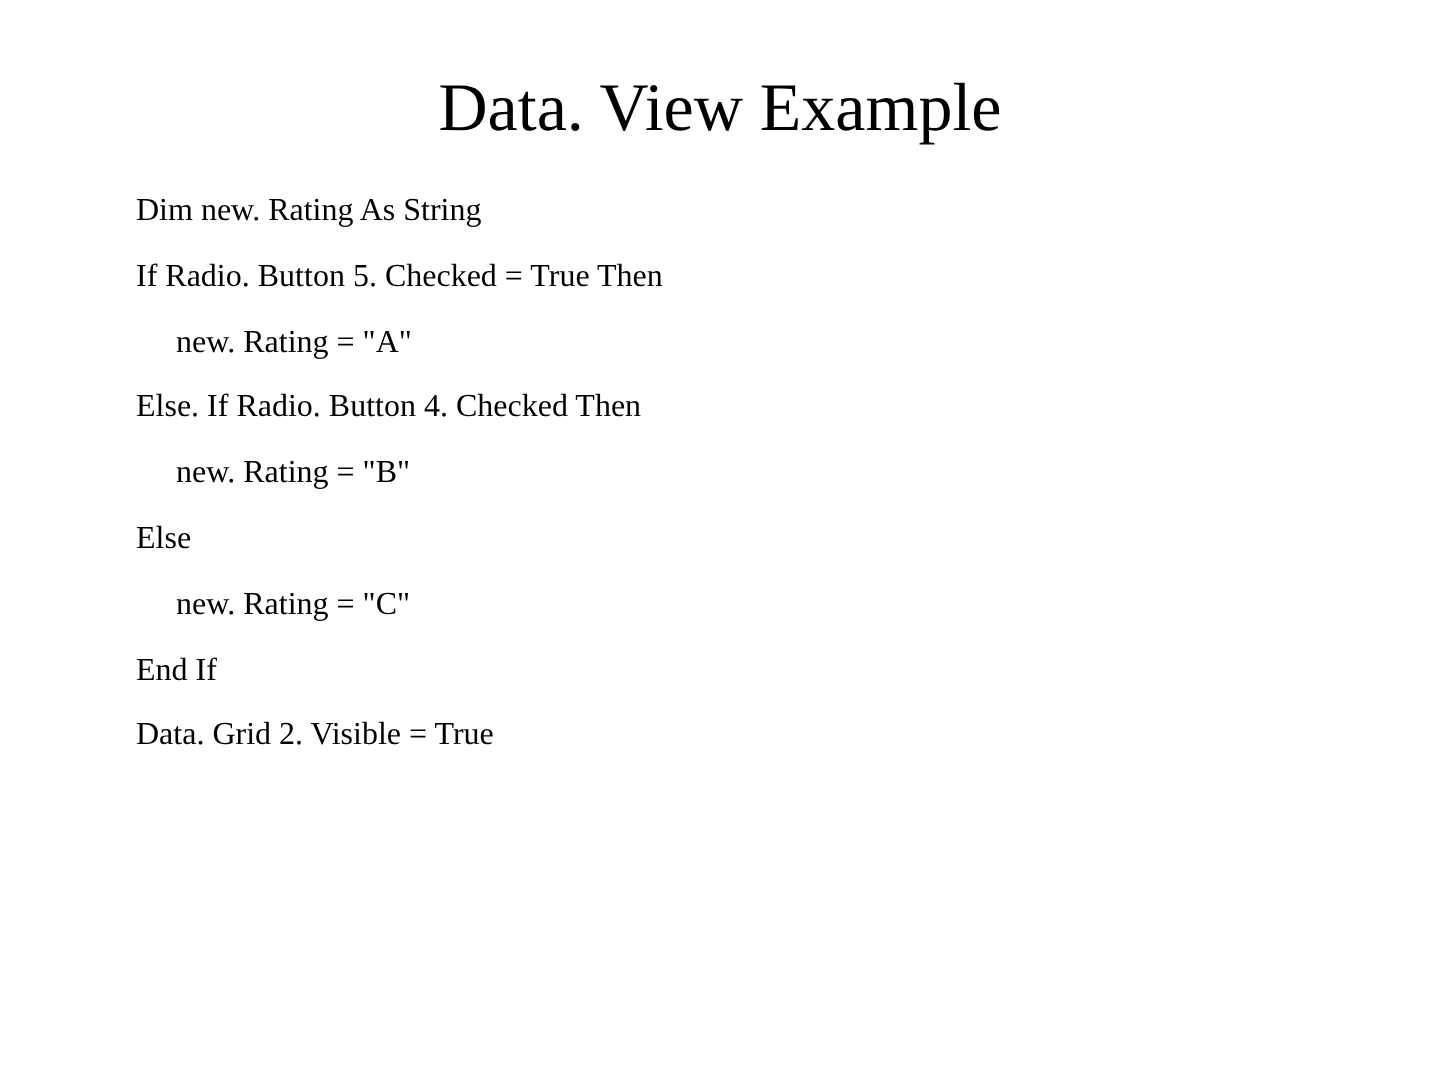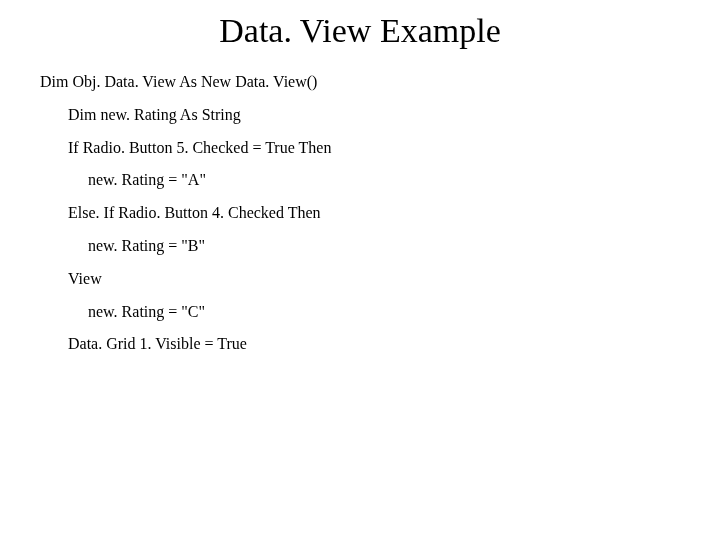--- a/index.html
+++ b/index.html
@@ -5,21 +5,21 @@
     body {
       margin: 0;
       padding: 0;
       font-family: "Times New Roman", Times, serif;
       background: #ffffff;
       width: 720px;
       height: 540px;
       overflow: hidden;
     }
     .slide {
-      padding: 4px 40px;
+      padding: 28px 40px;
     }
     .title {
       font-size: 34px;
       font-weight: normal;
       text-align: center;
       margin: 8px 0 24px 0;
       color: #000;
     }
     .code-block {
       font-size: 16px;
@@ -33,23 +33,23 @@
     .indent-0 { margin-left: 0; }
     .indent-1 { margin-left: 28px; }
     .indent-2 { margin-left: 48px; }
   </style>
 </head>
 <body>
 
 <div class="slide">
   <div class="title">Data. View Example</div>
   <div class="code-block">
-    <div class="code-line indent-0">Dim Obj. Data. View As New Data. View()</div>
     <div class="code-line indent-1">Dim new. Rating As String</div>
     <div class="code-line indent-1">If Radio. Button 5. Checked = True Then</div>
     <div class="code-line indent-2">new. Rating = "A"</div>
     <div class="code-line indent-1">Else. If Radio. Button 4. Checked Then</div>
     <div class="code-line indent-2">new. Rating = "B"</div>
-    <div class="code-line indent-1">View</div>
+    <div class="code-line indent-1">Else</div>
     <div class="code-line indent-2">new. Rating = "C"</div>
-    <div class="code-line indent-1">Data. Grid 1. Visible = True</div>
+    <div class="code-line indent-1">End If</div>
+    <div class="code-line indent-1">Data. Grid 2. Visible = True</div>
   </div>
 </div>
 
 </body></html>

